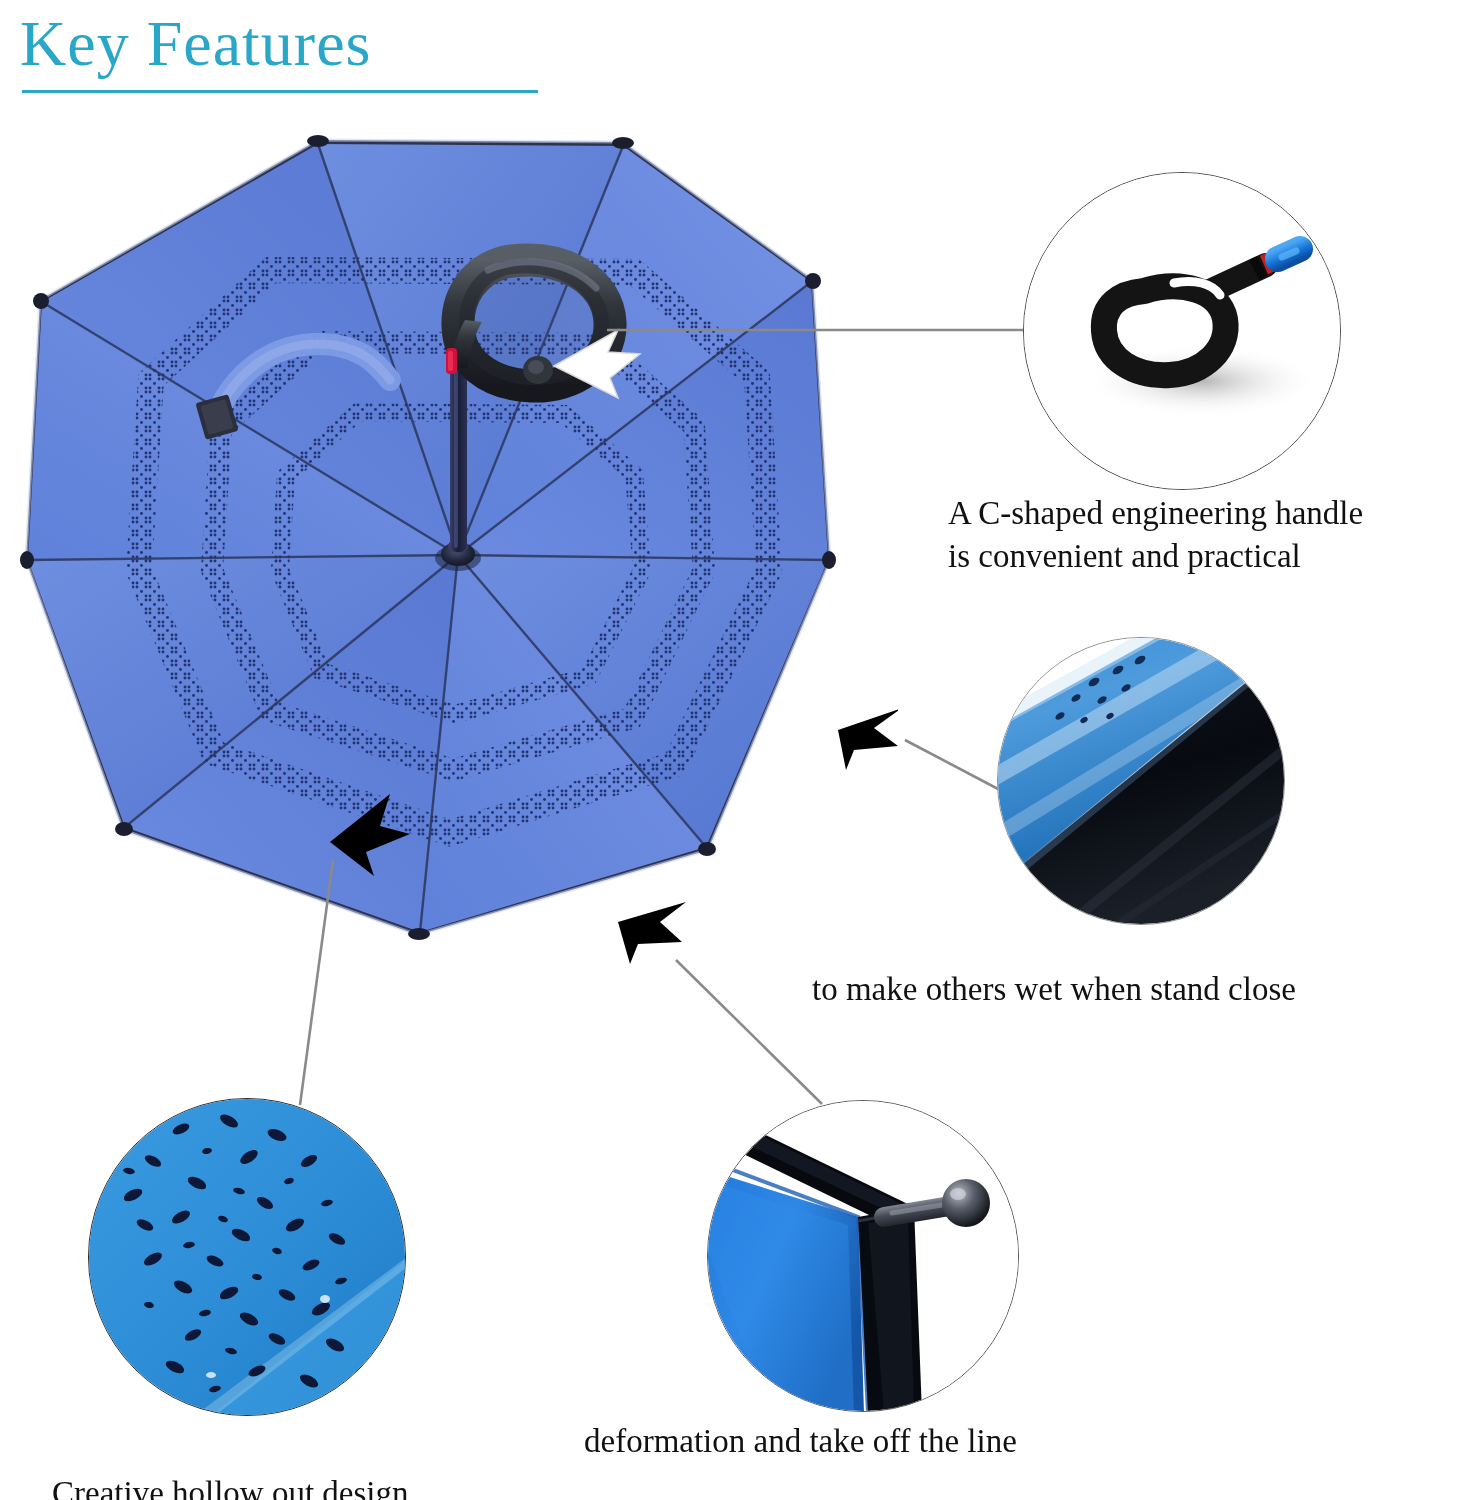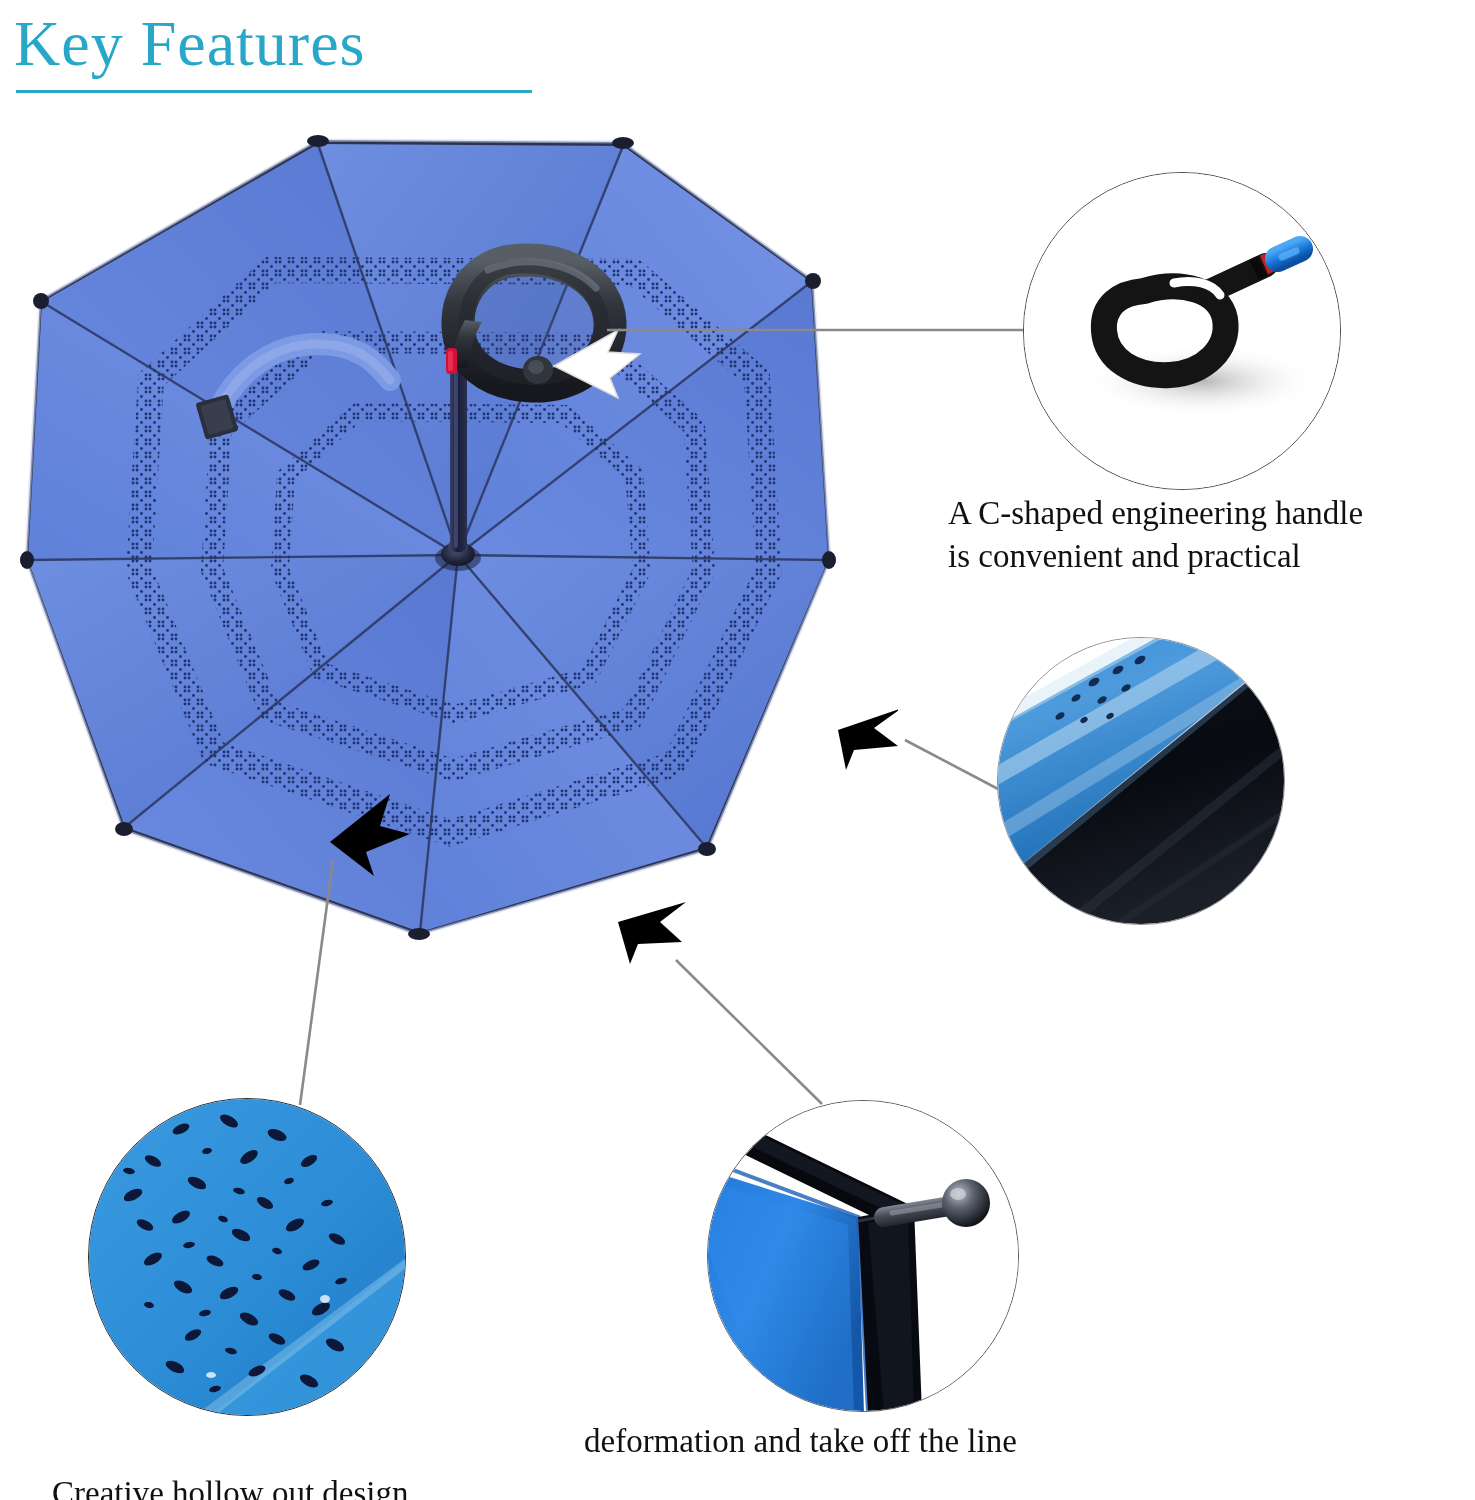--- a/index.html
+++ b/index.html
@@ -12,21 +12,21 @@
     height: 1500px;
     position: relative;
     overflow: hidden;
     font-family: "Liberation Serif", serif;
     color: #111;
   }
 
   
   #title-block {
     position: absolute;
-    left: 14px;
+    left: 20px;
     top: 6px;
     width: 560px;
   }
   #page-title {
     font-family: "Liberation Serif", serif;
     font-size: 64px;
     line-height: 76px;
     letter-spacing: 1px;
     color: #28A7C8;
     white-space: nowrap;
@@ -507,20 +507,21 @@
     </g>
   </svg>
 </div>
 
 <div class="caption" id="caption-handle">
   <div>A C-shaped engineering handle</div>
   <div>is convenient and practical</div>
 </div>
 
 <div class="caption" id="caption-splash">
+  <div>to make others wet when stand close</div>
 </div>
 
 <div class="caption" id="caption-hollow">
   <div>Creative hollow out design</div>
 </div>
 
 <div class="caption" id="caption-bead">
   <div>deformation and take off the line</div>
 </div>
 

